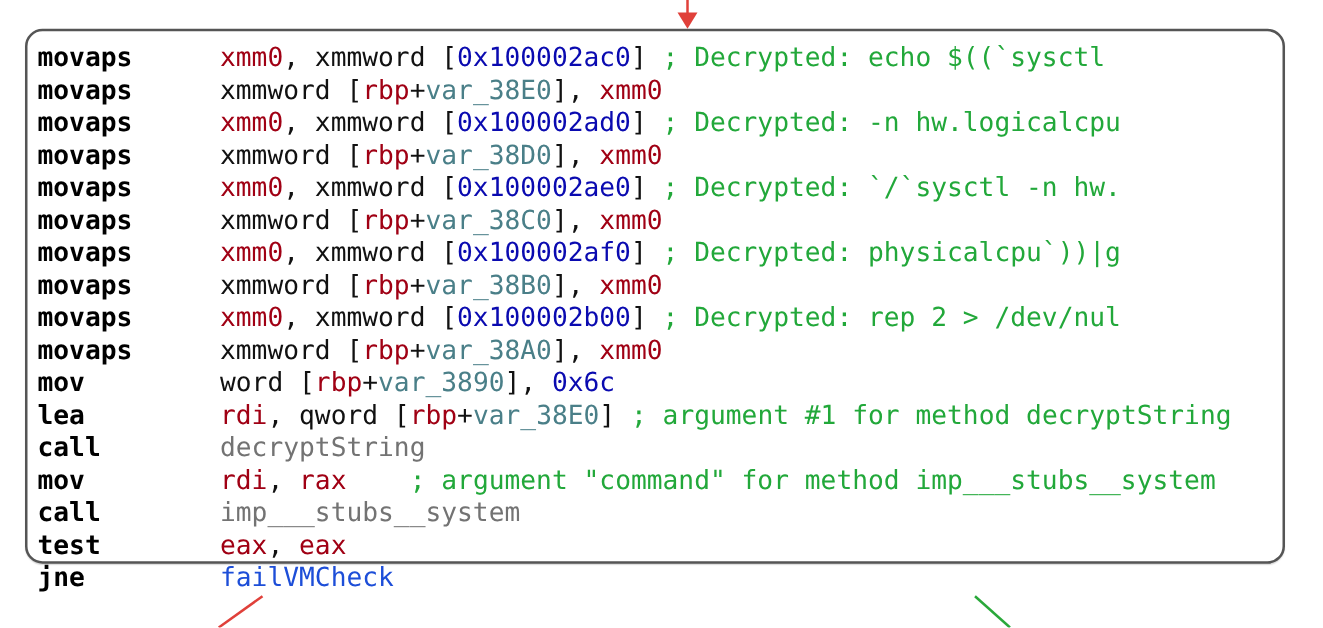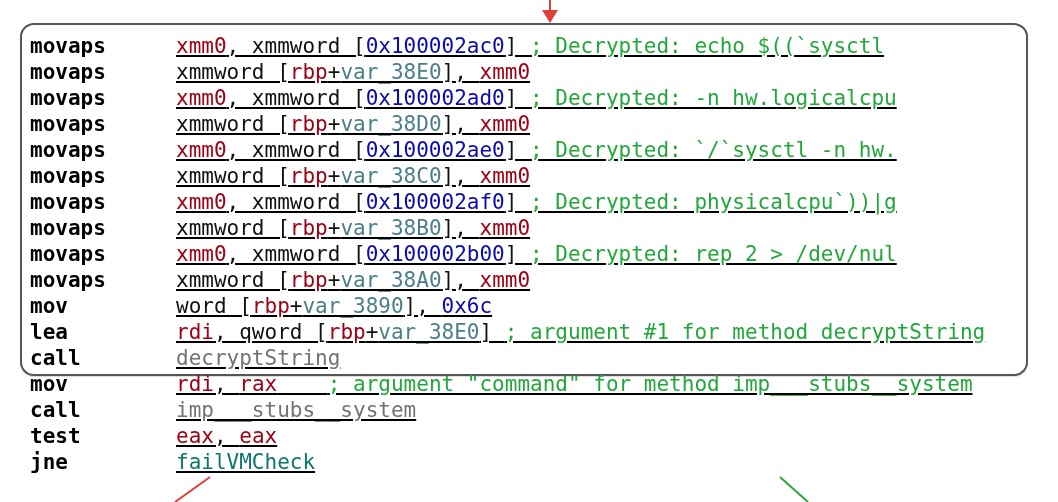--- a/index.html
+++ b/index.html
@@ -15,21 +15,21 @@
       position: absolute;
       left: 0; top: 0;
       width: 1058px; height: 502px;
       pointer-events: none;
     }
     .block {
       position: absolute;
       left: 20px;
       top: 23px;
       width: 1008px;
-      height: 353px;
+      height: 428px;
       border: 2px solid #555555;
       border-radius: 14px;
       background: #ffffff;
       box-sizing: border-box;
       box-shadow: 0 1px 1px rgba(0,0,0,0.15);
     }
     .lines {
       position: absolute;
       left: 8px;
       top: 8px;
@@ -45,29 +45,28 @@
     }
     .mn {
       position: absolute;
       left: 0;
       font-weight: bold;
       color: #000000;
     }
     .ops {
       position: absolute;
       left: 146px;
-      text-decoration: underline;
     }
     .reg { color: #a00014; }
     .plain { color: #111111; }
     .num { color: #0a0ab0; }
     .var { color: #4a7f88; text-align: center; }
     .cmt { color: #22a83a; }
     .func { color: #737373; }
-    .lbl { color: #0f766e; margin-top: 12px; }
+    .lbl { color: #1d4ed8; margin-top: 12px; }
   </style>
 </head>
 <body>
 
 <svg class="edges" width="1058" height="502" viewBox="0 0 1058 502">
   <g>
     <line x1="550" y1="0" x2="550" y2="12" stroke="#e0403a" stroke-width="2"></line>
     <polygon points="542,10 558,10 550,23" fill="#e0403a"></polygon>
   </g>
   <line x1="210" y1="477" x2="175" y2="502" stroke="#e0403a" stroke-width="2"></line>

